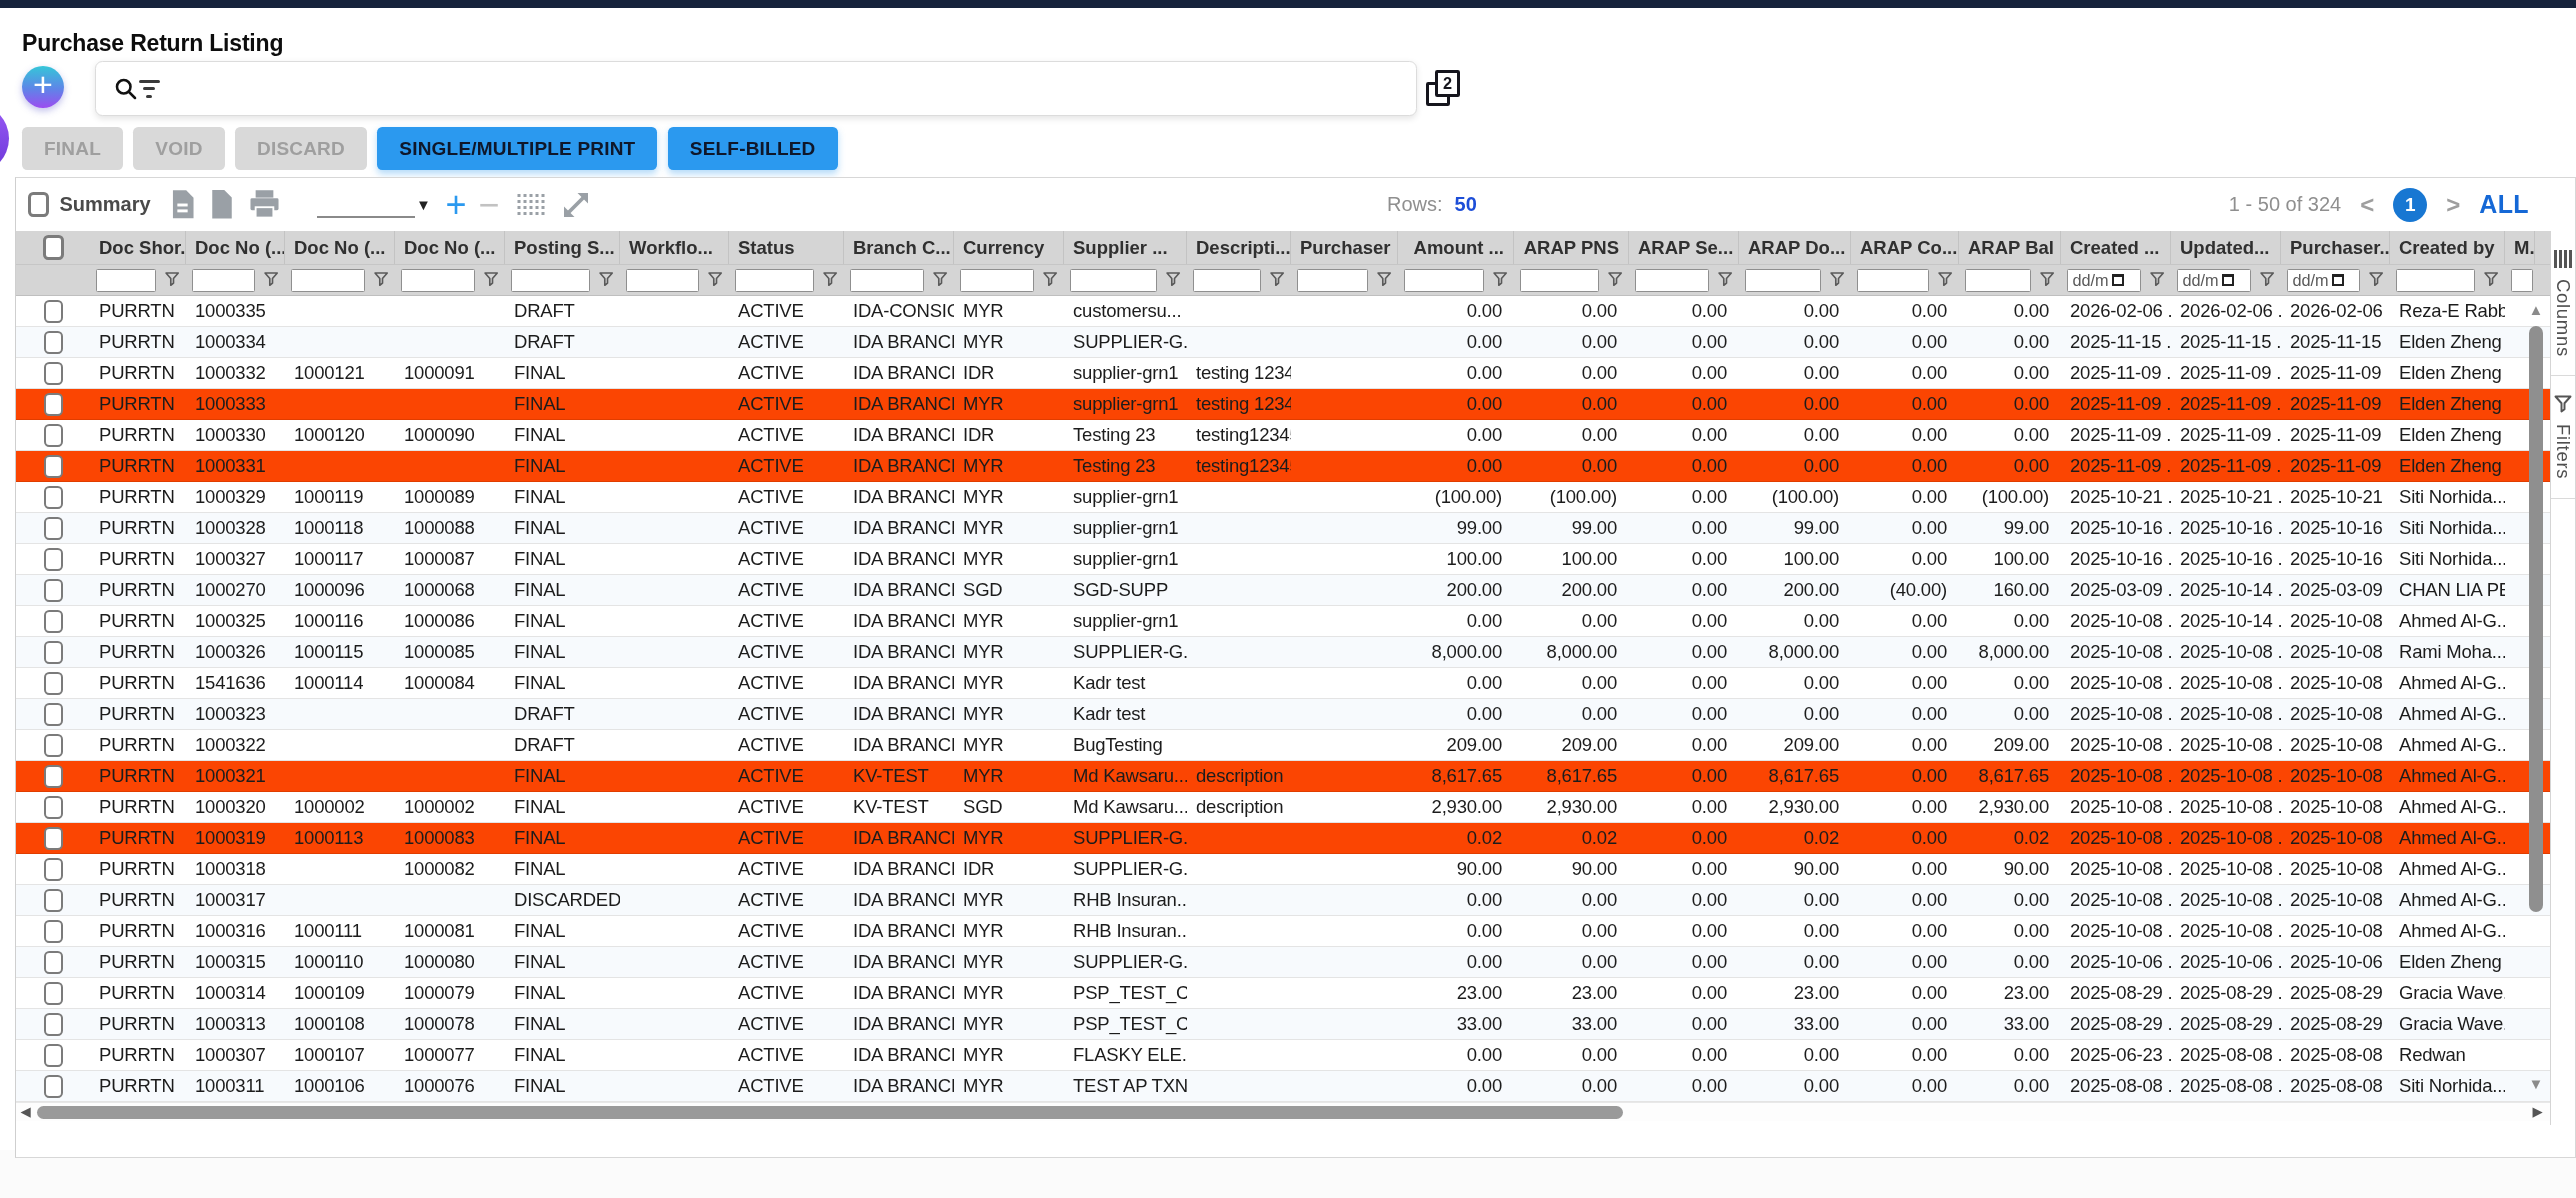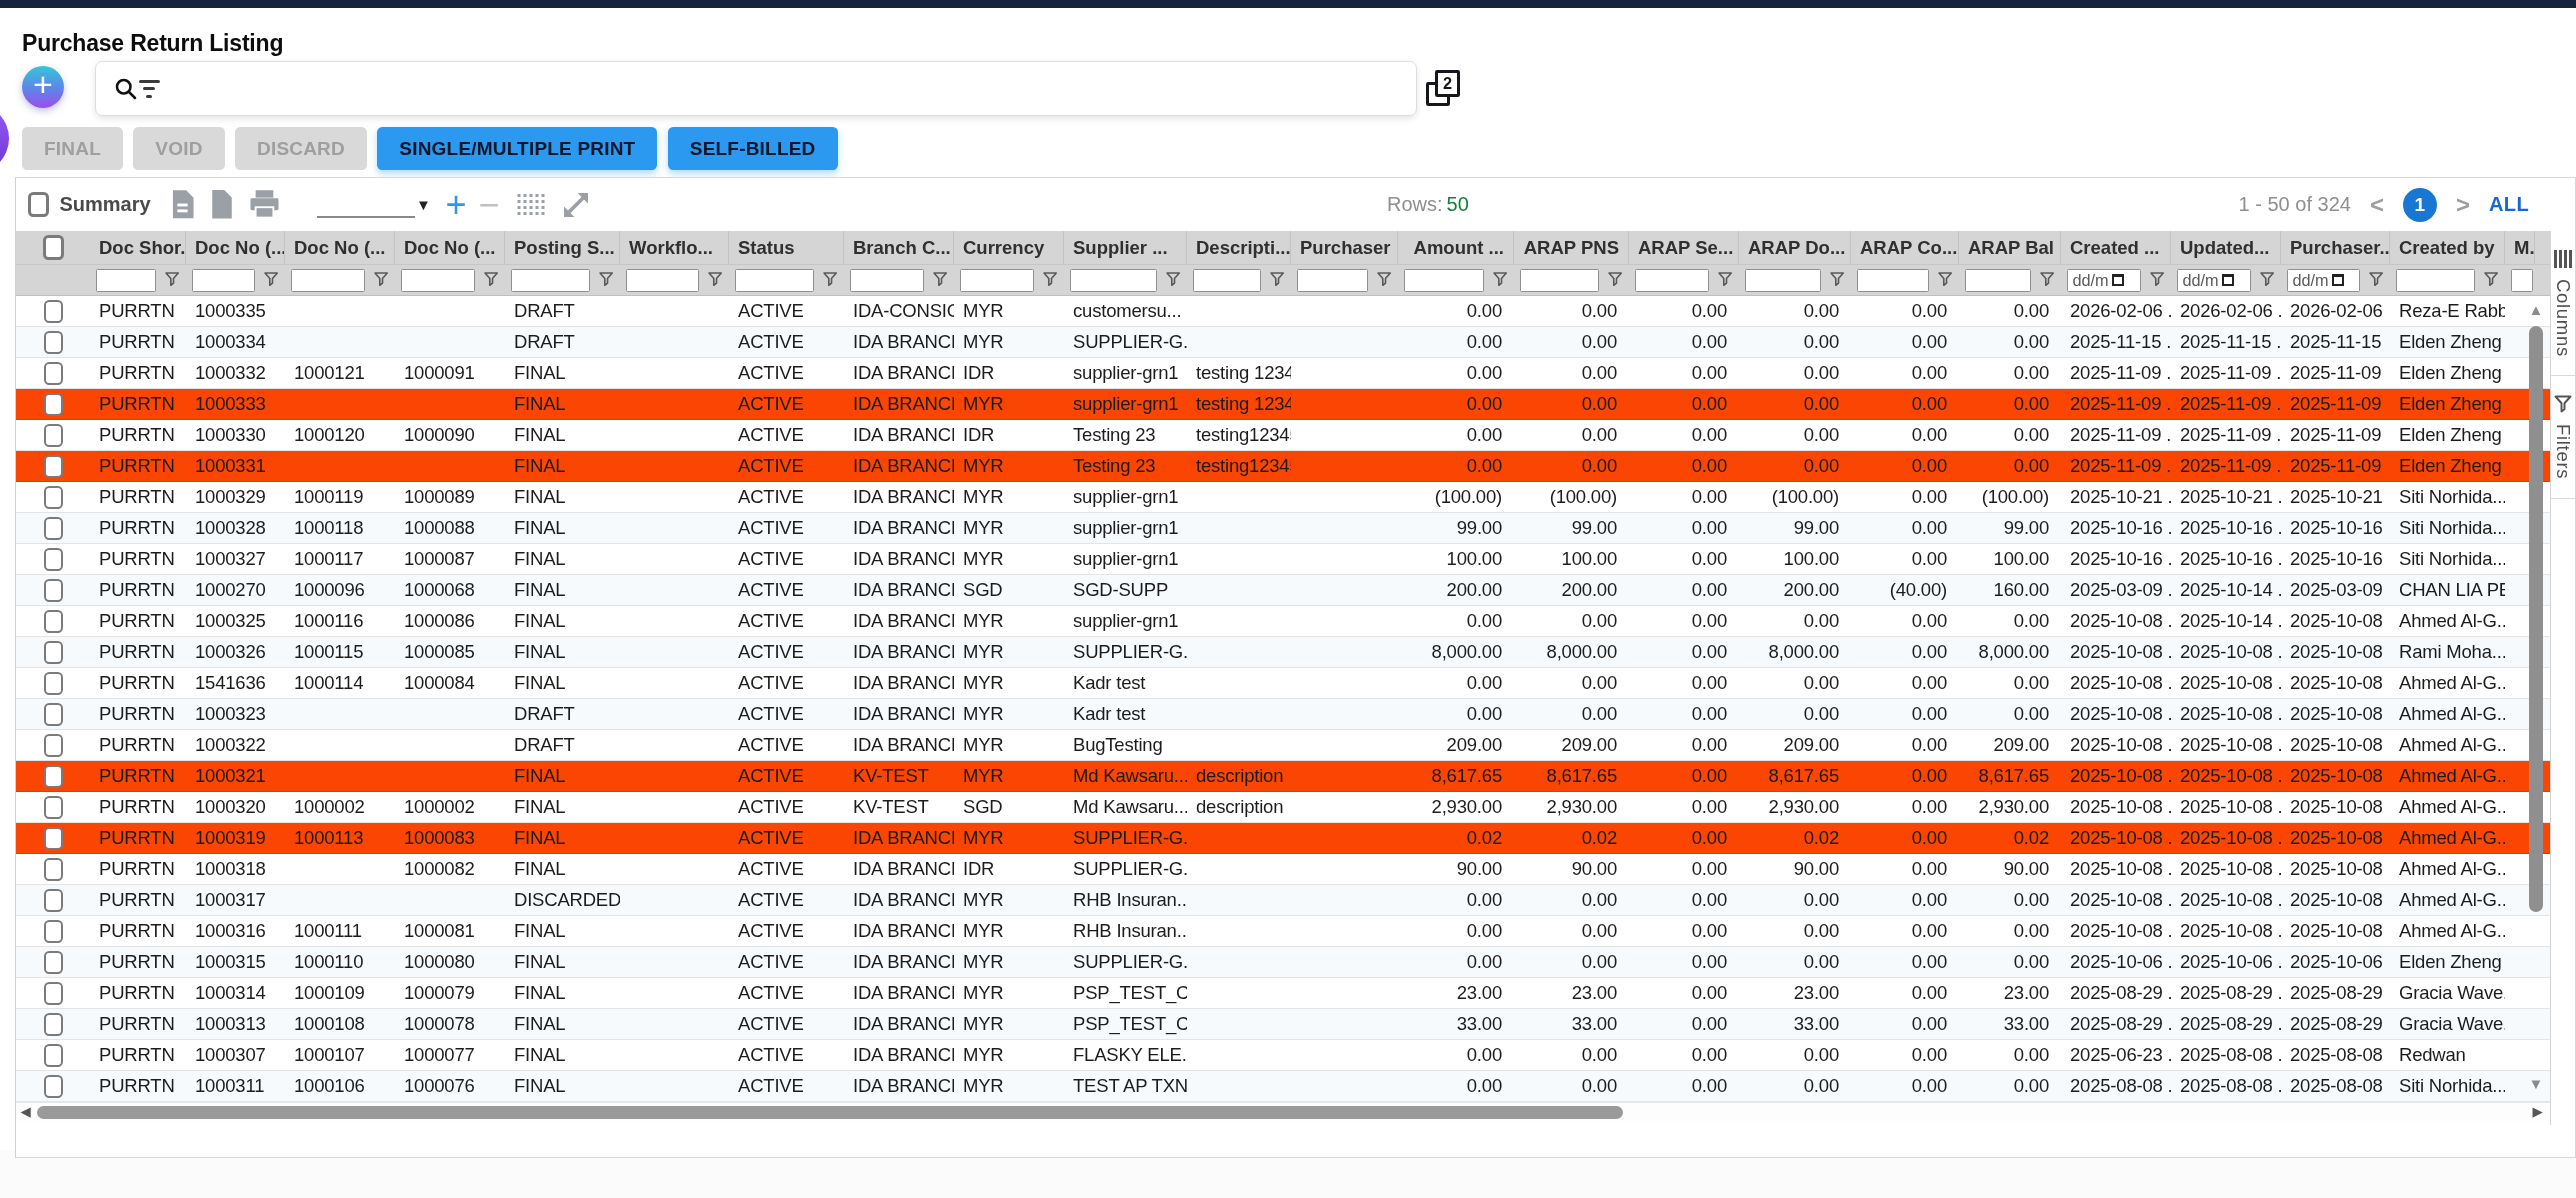--- a/index.html
+++ b/index.html
@@ -47,27 +47,27 @@
 
   .gtoolbar { height:53px; display:flex; align-items:center; padding:0 12px; position:relative; background:#fff; }
   .cb { display:inline-block; width:21px; height:24.5px; border:3px solid #7b7b7b; border-radius:5.2px; background:#fff; }
   .summary-label { font-size:20px; font-weight:700; color:#4a4a4a; margin:0 19px 0 10.4px; }
   .tb-ic { margin-right:15px; display:inline-flex; align-items:center; }
   .tb-select { width:98px; border-bottom:2.2px solid #8a8a8a; height:27px; margin:0 6px 0 22px; position:relative; }
   .tb-select .caret { position:absolute; right:-16.3px; bottom:3px; font-size:15px; color:#222; }
   .tb-plus { font-size:36px; color:#2b99ef; font-weight:400; margin:0 12px 0 25px; line-height:30px; }
   .tb-minus { font-size:36px; color:#c2c2c2; font-weight:400; margin-right:16.3px; line-height:30px; }
   .rows-info { position:absolute; left:1371px; font-size:20px; color:#8f8f8f; }
-  .rows-info b { color:#15803d; font-weight:400; margin-left:4px; }
+  .rows-info b { color:#1d4ed8; font-weight:700; margin-left:12px; }
   .pager { position:absolute; right:46px; display:flex; align-items:center; gap:19px; }
   .pager .range { font-size:20px; color:#8f8f8f; }
   .pager .chev { font-size:24px; color:#9e9e9e; font-weight:600; }
   .pager .pg { width:34px; height:34px; border-radius:50%; background:#1877d2; color:#fff; font-size:19px; font-weight:700;
     display:flex; align-items:center; justify-content:center; }
-  .pager .all { font-size:20px; font-weight:800; color:#1568d6; letter-spacing:0.4px; }
+  .pager .all { font-size:25px; font-weight:800; color:#1568d6; letter-spacing:0.4px; }
 
   .groupbar { height:33px; background:#efefef; border-top:0.7px solid #e2e2e2; border-bottom:0.7px solid #dcdcdc;
     display:flex; align-items:center; padding:0 10.4px; }
   .gb-icon { width:22px; height:22px; border:2.2px solid #b3b3b3; border-radius:4.4px; margin-right:25px; position:relative; }
   .gb-icon::before { content:""; position:absolute; left:3px; right:3px; top:4.4px; height:2.2px; background:#b3b3b3;
     box-shadow:0 5.2px 0 #b3b3b3; }
   .gb-text { font-size:20px; color:#a8a8a8; }
 
   .table-area { display:flex; height:894px; }
   .cols-wrap { width:2536px; position:relative; overflow:hidden; }

